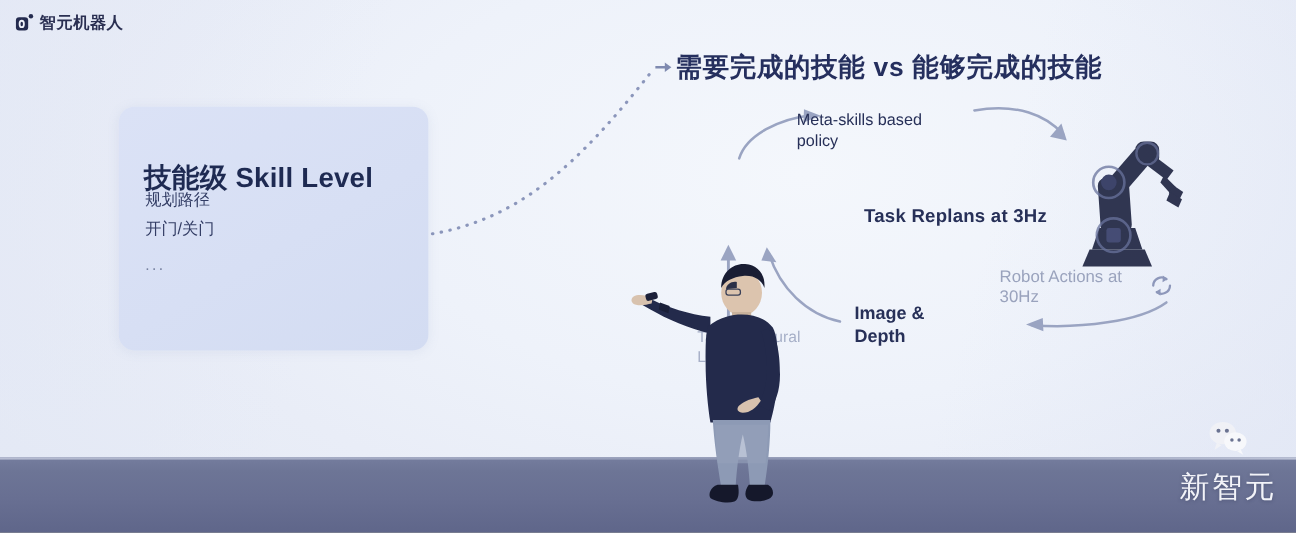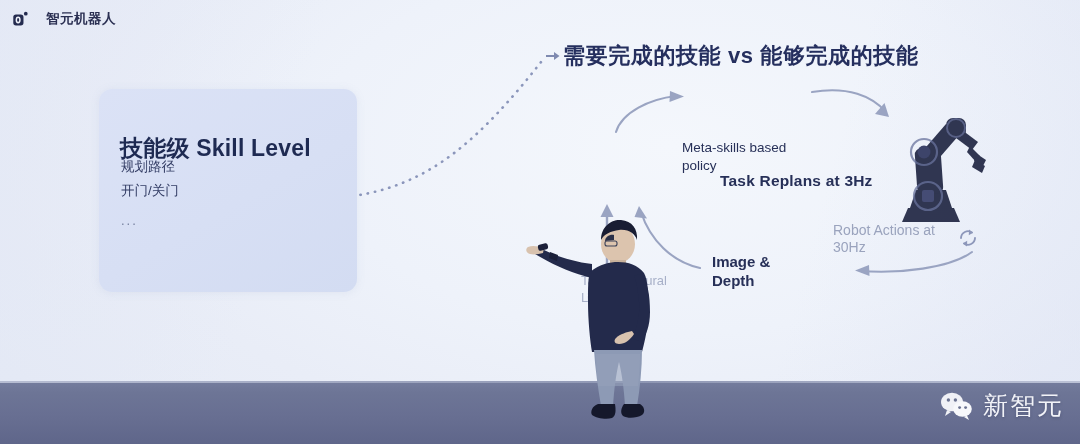--- a/index.html
+++ b/index.html
@@ -47,21 +47,21 @@
     left: 0; top: 0; width: 100%; height: 2px;
     background: linear-gradient(90deg, rgba(190,196,216,0.9), rgba(160,168,194,0.6) 60%, rgba(200,206,224,0.85));
   }
 
   
   #brand {
     position: absolute;
     left: 12px; top: 10px;
     display: flex;
     align-items: center;
-    gap: 17px;
+    gap: 4px;
     z-index: 30;
   }
   #brand .mark {
     position: relative;
     width: 17px; height: 17px;
     display: block;
   }
   #brand .brand-text {
     font-size: 13.5px;
     color: #2a2f52;
@@ -137,21 +137,21 @@
 
   
   .dlabel {
     position: absolute;
     z-index: 14;
     color: #273058;
     font-size: 13.5px;
     line-height: 18px;
     white-space: pre;
   }
-  #label-meta { left: 682px; top: 91px; margin-top: 48px; }
+  #label-meta { left: 664px; top: 91px; }
   #label-replans {
     left: 720px; top: 172px;
     font-size: 15.5px;
     font-weight: 600;
     letter-spacing: 0.2px;
   }
   #label-image {
     left: 712px; top: 252px;
     font-size: 15px;
     font-weight: 600;
@@ -213,20 +213,21 @@
   }
 
   
   #watermark {
     position: absolute;
     right: 16px; bottom: 22px;
     display: flex;
     align-items: center;
     gap: 9px;
     z-index: 30;
+    flex-direction: column;
   }
   #watermark .wm-text {
     font-size: 25px;
     color: #f2f3f8;
     letter-spacing: 2px;
     text-shadow: 0 1px 3px rgba(40,46,74,0.35);
   }
   #watermark .wechat {
     width: 34px; height: 30px;
     display: block;

